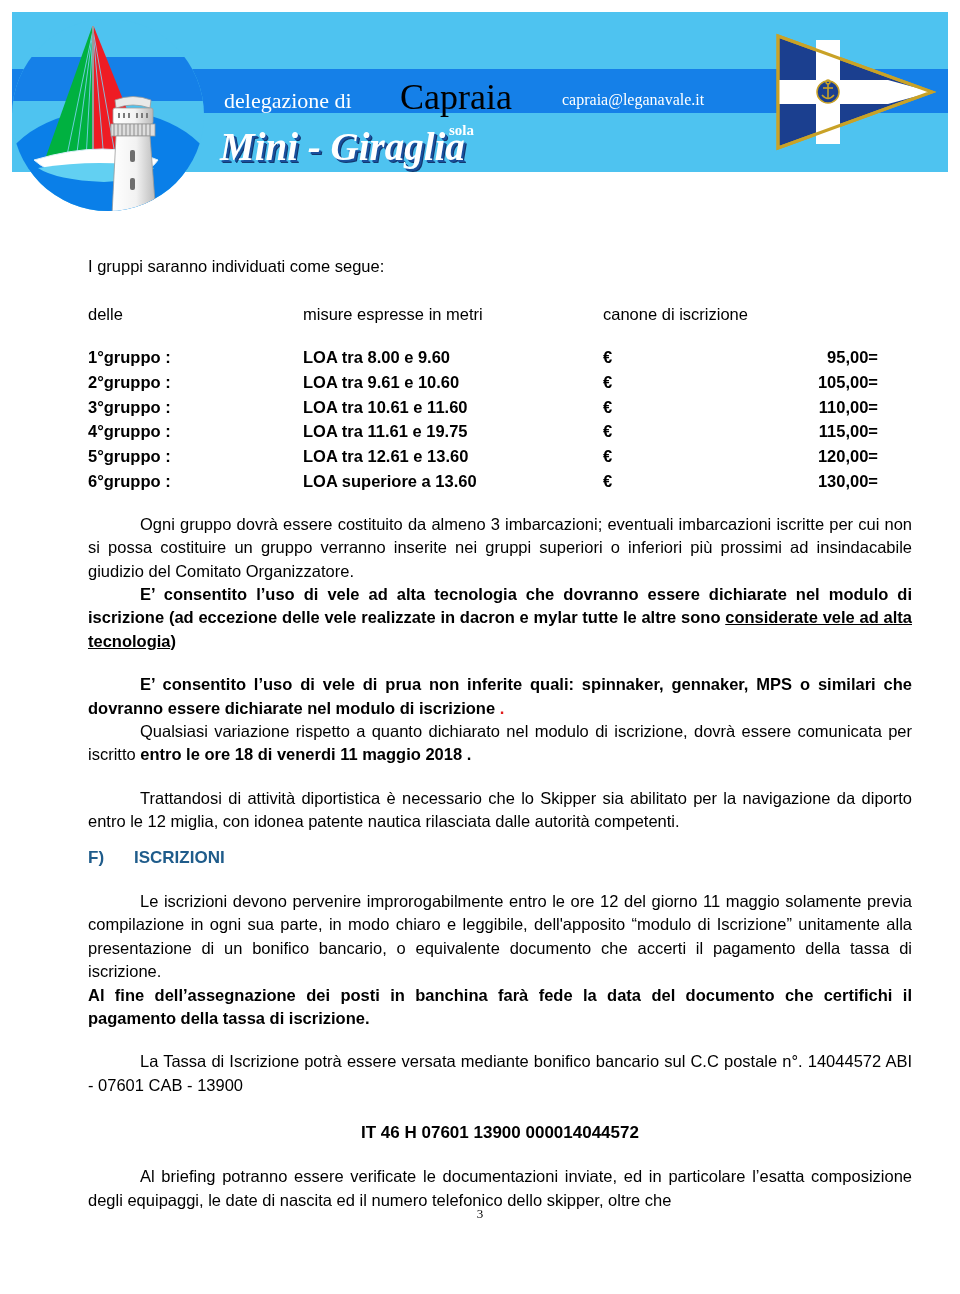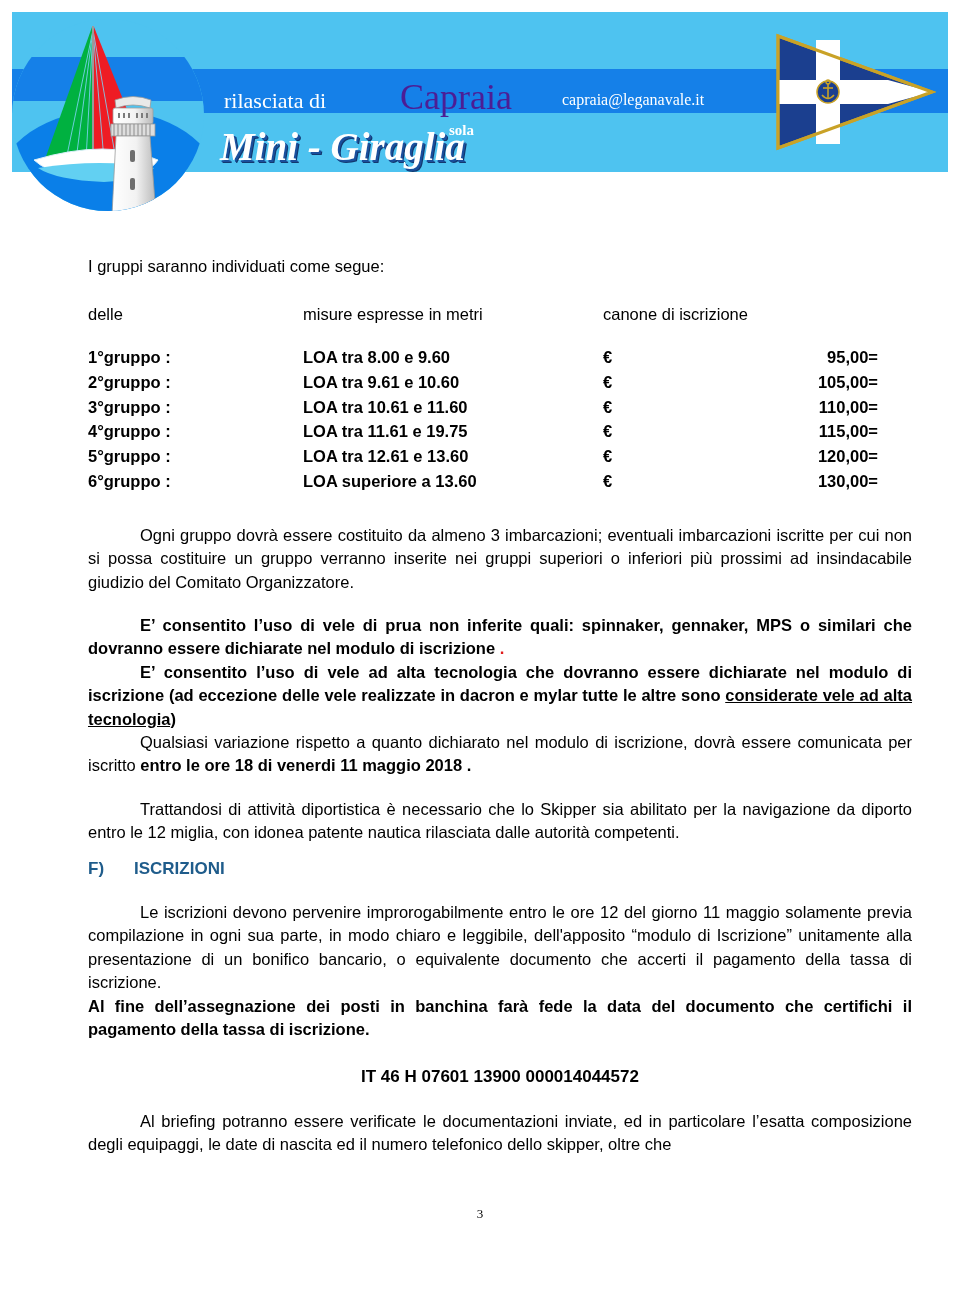--- a/index.html
+++ b/index.html
@@ -61,21 +61,21 @@
     font-size: 22px;
     color: #ffffff;
     white-space: nowrap;
   }
   .hdr-capraia {
     position: absolute;
     left: 388px;
     top: 67px;
     font-family: "Liberation Serif", serif;
     font-size: 36px;
-    color: #4c1d95;
+    color: #000000;
     white-space: nowrap;
     line-height: 1;
   }
   .hdr-isola {
     position: absolute;
     left: 437px;
     top: 110px;
     font-family: "Liberation Serif", serif;
     font-size: 15px;
     font-weight: bold;
@@ -127,21 +127,21 @@
     width: 824px;
     font-size: 16.5px;
     line-height: 1.42;
   }
   .p {
     margin: 0 0 0 0;
     text-align: justify;
   }
   .indent { text-indent: 52px; }
   .gap-md { margin-top: 20px; }
-  .gap-lg { margin-top: 30px; }
+  .gap-lg { margin-top: 19px; }
   b, .b { font-weight: bold; }
   .u { text-decoration: underline; }
   .red { color: #e01b1b; }
 
   
   .tbl {
     margin-top: 24px;
     width: 790px;
     border-collapse: collapse;
   }
@@ -185,21 +185,21 @@
     font-family: "Liberation Serif", serif;
   }
 </style>
 </head>
 <body>
 
 <div class="header">
   <div class="band-light"></div>
   <div class="band-dark"></div>
 
-  <div class="hdr-deleg">rilasciata di</div>
+  <div class="hdr-deleg">delegazione di</div>
   <div class="hdr-capraia">Capraia</div>
   <div class="hdr-isola">sola</div>
   <div class="hdr-email">capraia@leganavale.it</div>
   <div class="hdr-event">Mini - Giraglia</div>
 </div>
 
 <svg class="logo" viewBox="0 0 200 210">
   <defs>
     <clipPath id="circClip">
         <circle cx="100" cy="105" r="96"></circle>
@@ -326,34 +326,35 @@
         <td class="c-grp">6°gruppo :</td>
         <td class="c-mis">LOA superiore a 13.60</td>
         <td class="c-cur">€</td>
         <td class="c-amt">130,00=</td>
       </tr>
     </tbody>
   </table>
 
   <p class="p indent gap-lg">Ogni gruppo dovrà essere costituito da almeno  3  imbarcazioni; eventuali imbarcazioni iscritte per cui non si possa costituire un gruppo verranno inserite nei gruppi  superiori o inferiori più prossimi  ad insindacabile giudizio del Comitato Organizzatore.</p>
 
+  <p class="p indent"><b>E’ consentito l’uso di vele ad alta tecnologia che dovranno essere dichiarate nel modulo di iscrizione (ad eccezione delle vele realizzate in dacron e mylar tutte le altre sono </b><b class="u">considerate vele ad alta tecnologia)</b></p>
+
   <p class="p indent gap-md"><b>E’ consentito l’uso di vele di prua non inferite quali: spinnaker, gennaker, MPS o similari che dovranno essere dichiarate nel modulo di iscrizione </b><b class="red">.</b></p>
 
-  <p class="p indent"><b>E’ consentito l’uso di vele ad alta tecnologia che dovranno essere dichiarate nel modulo di iscrizione (ad eccezione delle vele realizzate in dacron e mylar tutte le altre sono </b><b class="u">considerate vele ad alta tecnologia)</b></p>
-
   <p class="p indent"><span>Qualsiasi variazione rispetto a quanto dichiarato nel modulo di iscrizione, dovrà essere comunicata per iscritto </span><b>entro le ore 18 di venerdi 11 maggio 2018 .</b></p>
 
   <p class="p indent gap-md">Trattandosi di attività diportistica è necessario che lo Skipper sia abilitato per la navigazione da diporto entro le 12 miglia, con idonea patente nautica rilasciata dalle autorità competenti.</p>
 
   <p class="section-head"><span class="letter">F)</span><span>ISCRIZIONI</span></p>
 
   <p class="p indent gap-md">Le iscrizioni devono pervenire improrogabilmente entro le ore 12 del giorno 11 maggio solamente previa compilazione in ogni sua parte, in modo chiaro e leggibile, dell'apposito “modulo di Iscrizione” unitamente alla presentazione di un bonifico bancario, o equivalente documento che accerti il pagamento della tassa di iscrizione.</p>
 
   <p class="p"><b>Al fine dell’assegnazione dei posti in banchina farà fede la data del documento che certifichi il pagamento della tassa di iscrizione.</b></p>
 
+  <p class="p indent gap-md">La Tassa di Iscrizione potrà essere versata mediante bonifico bancario sul C.C postale n°. 14044572 ABI - 07601 CAB - 13900</p>
 
   <p class="iban">IT 46 H 07601 13900 000014044572</p>
 
   <p class="p indent gap-md">Al briefing potranno essere verificate le documentazioni inviate, ed in particolare l’esatta composizione degli equipaggi, le date di nascita ed il numero telefonico dello skipper, oltre che</p>
 
 </div>
 
 <div class="pagenum">3</div>
 
 </body></html>

